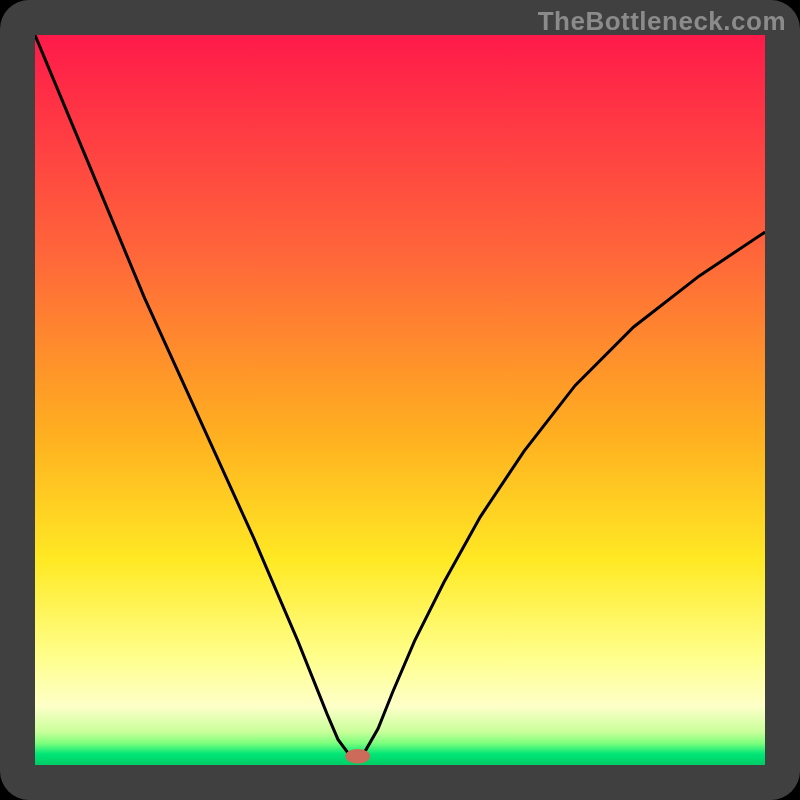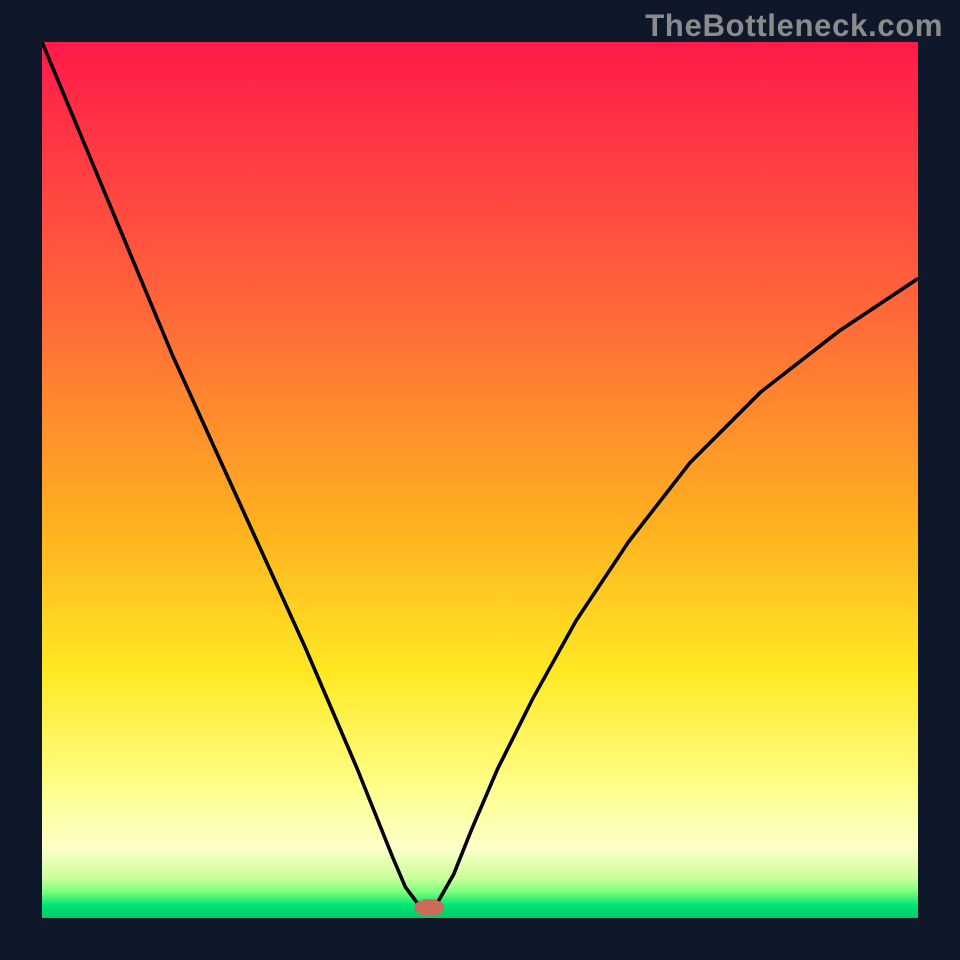--- a/index.html
+++ b/index.html
@@ -9,21 +9,22 @@
     height: 800px;
     background: #000;
     overflow: hidden;
   }
   .frame {
     position: absolute;
     left: 0;
     top: 0;
     width: 800px;
     height: 800px;
-    background: #0f172a;
+    background: #404040;
+    border-radius: 29px;
   }
   .watermark {
     position: absolute;
     top: 6px;
     right: 14px;
     font-family: Arial, Helvetica, sans-serif;
     font-size: 26px;
     font-weight: 600;
     color: #8b8b8b;
     letter-spacing: 0.5px;

